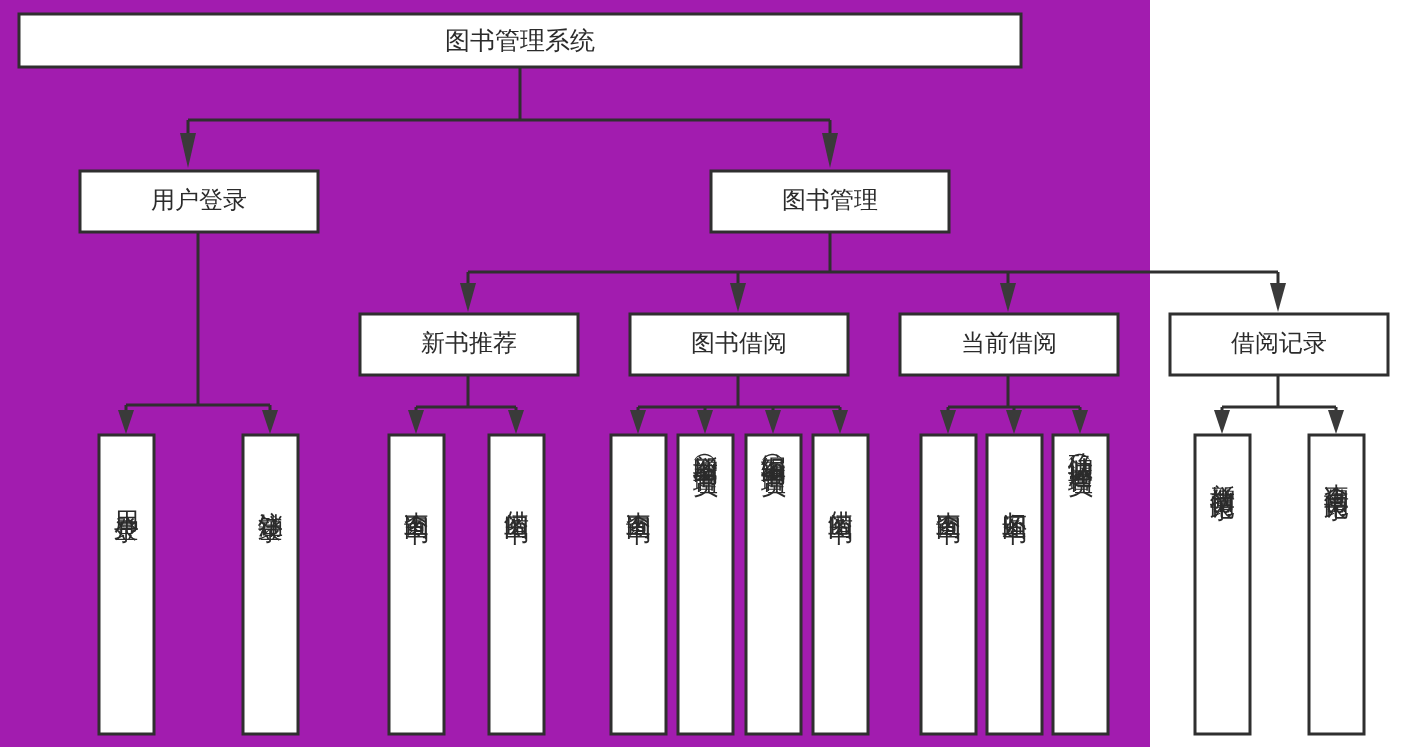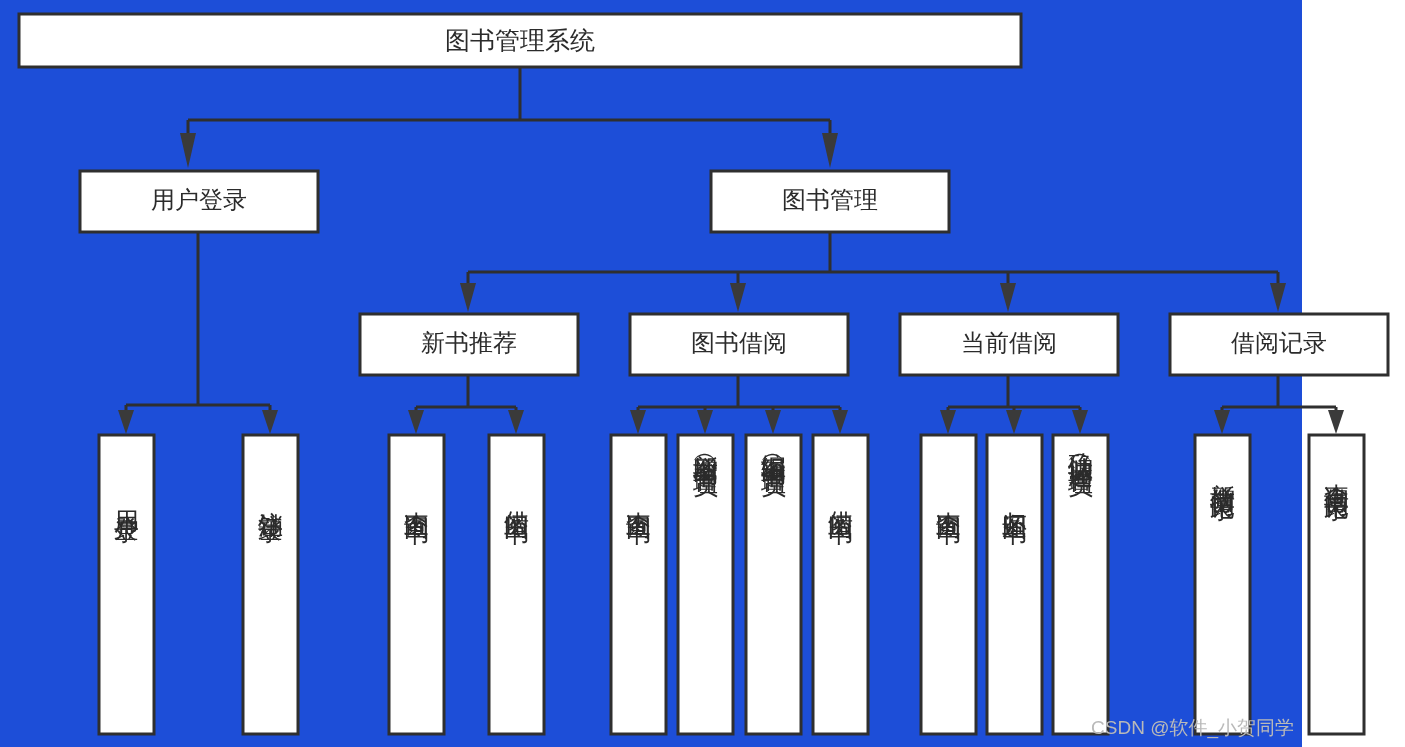--- a/index.html
+++ b/index.html
@@ -8,23 +8,23 @@
     background: #ffffff;
   }
   body {
     width: 1405px;
     height: 747px;
     font-family: "Liberation Sans", "DejaVu Sans", sans-serif;
     overflow: hidden;
   }
   #canvas {
     position: relative;
-    width: 1302px;
+    width: 1150px;
     height: 747px;
-    background: #1d4ed8;
+    background: #a21caf;
   }
   #diagram-svg {
     position: absolute;
     left: 0;
     top: 0;
   }
   .node-box {
     fill: #ffffff;
     stroke: #2f2f2f;
     stroke-width: 3;
@@ -226,15 +226,14 @@
       <rect class="node-box" x="1195" y="435" width="55" height="299"></rect>
       <text class="leaf-label" x="1223" y="472">新增借阅记录</text>
     </g>
     <g>
       <rect class="node-box" x="1309" y="435" width="55" height="299"></rect>
       <text class="leaf-label" x="1337" y="472">查询借阅记录</text>
     </g>
 
   </svg>
 
-  <div class="watermark">CSDN @软件_小贺同学</div>
 
 </div>
 
 </body></html>

